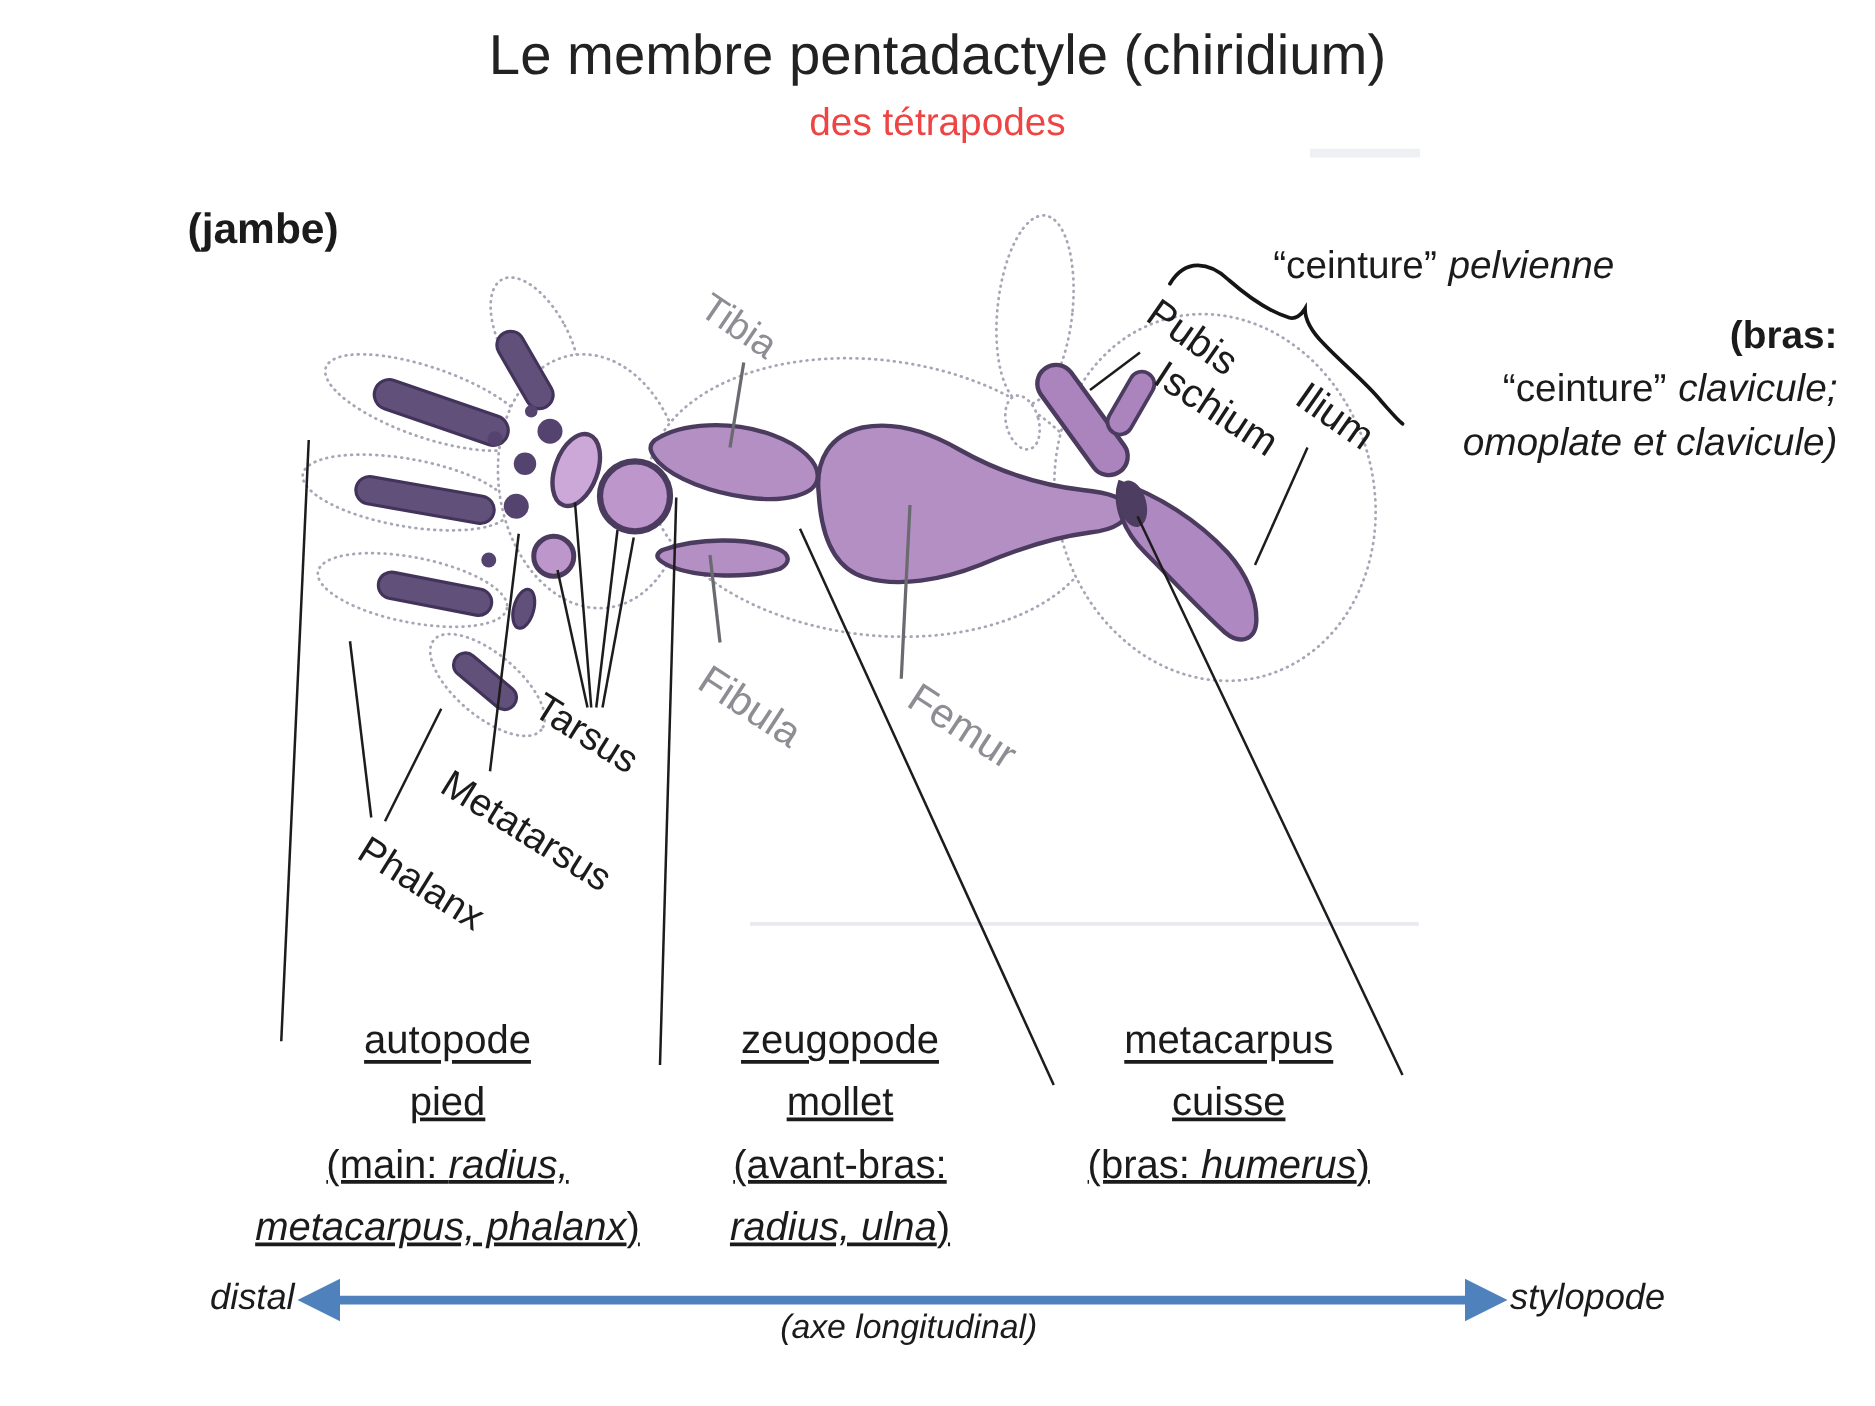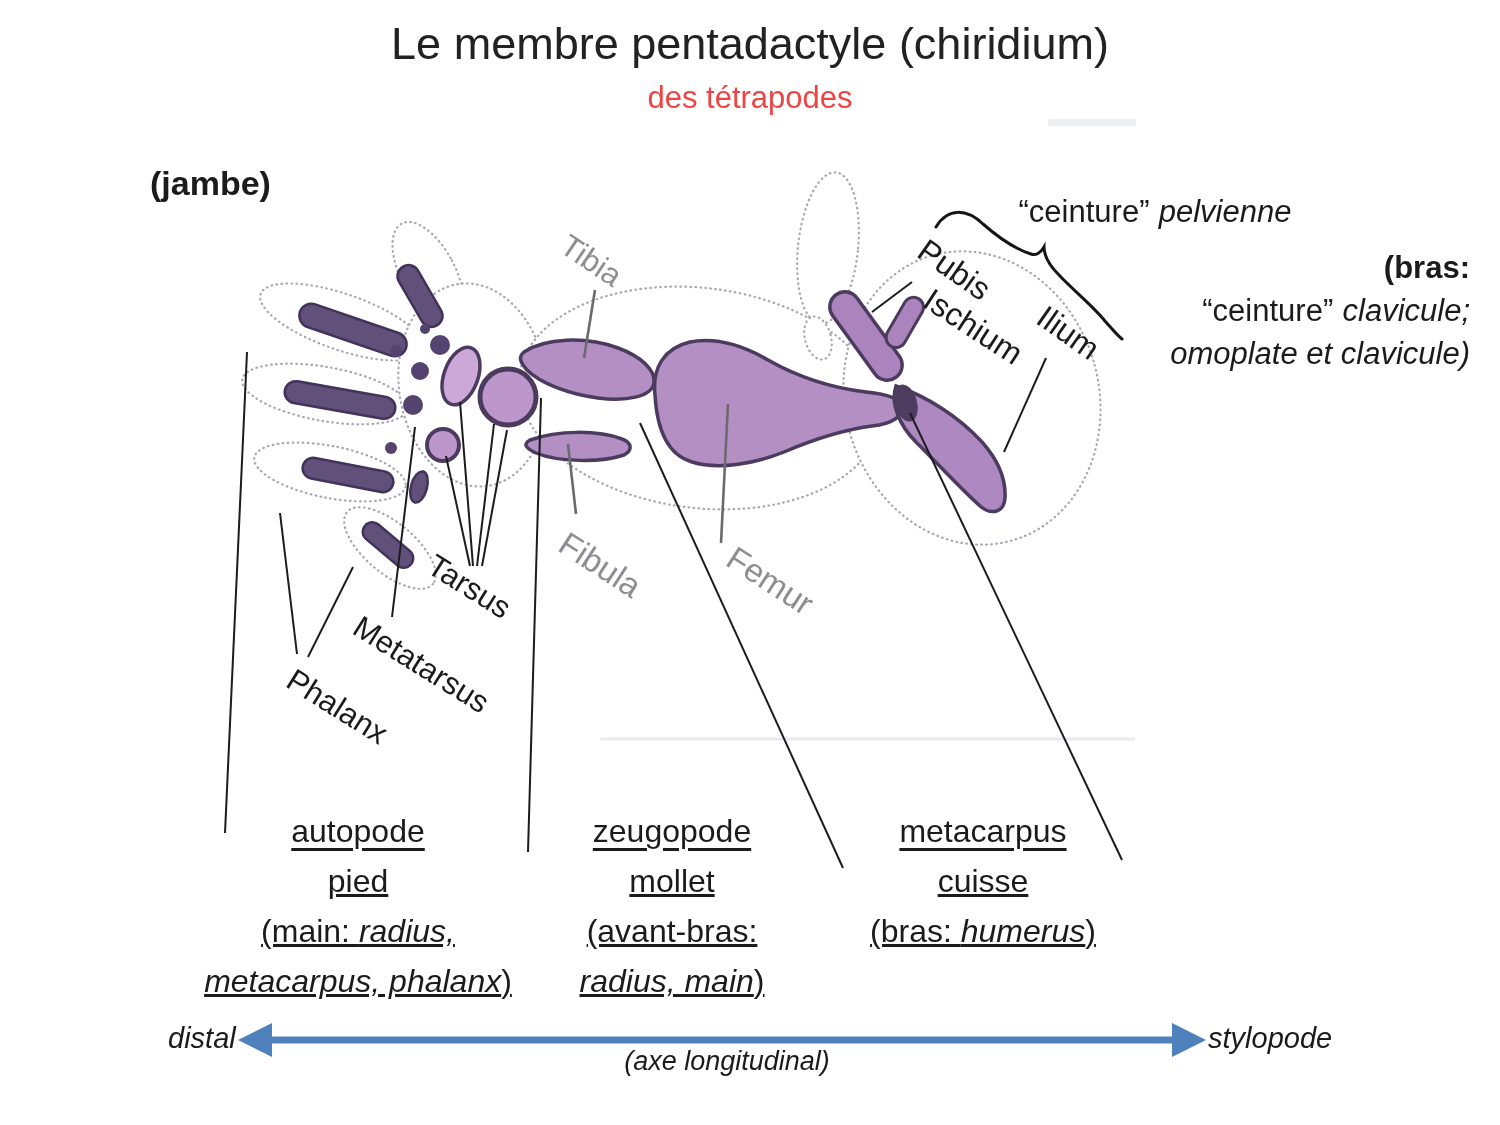--- a/index.html
+++ b/index.html
@@ -140,21 +140,21 @@
     <div class="hdr">autopode</div>
     <div>pied</div>
     <div><span>(main: </span><span class="it">radius,</span><span></span></div>
     <div><span class="it">metacarpus, phalanx</span><span>)</span></div>
   </div>
 
   <div class="col" style="left:462px;">
     <div class="hdr">zeugopode</div>
     <div>mollet</div>
     <div><span>(avant-bras:</span><span class="it"></span><span></span></div>
-    <div><span class="it">radius, main</span><span>)</span></div>
+    <div><span class="it">radius, ulna</span><span>)</span></div>
   </div>
 
   <div class="col" style="left:773px;">
     <div class="hdr">metacarpus</div>
     <div>cuisse</div>
     <div><span>(bras: </span><span class="it">humerus</span><span>)</span></div>
     <div><span class="it"></span><span></span></div>
   </div>
 
   <div class="lbl it" style="left:168px;top:1022px;font-size:29px;">distal</div>

